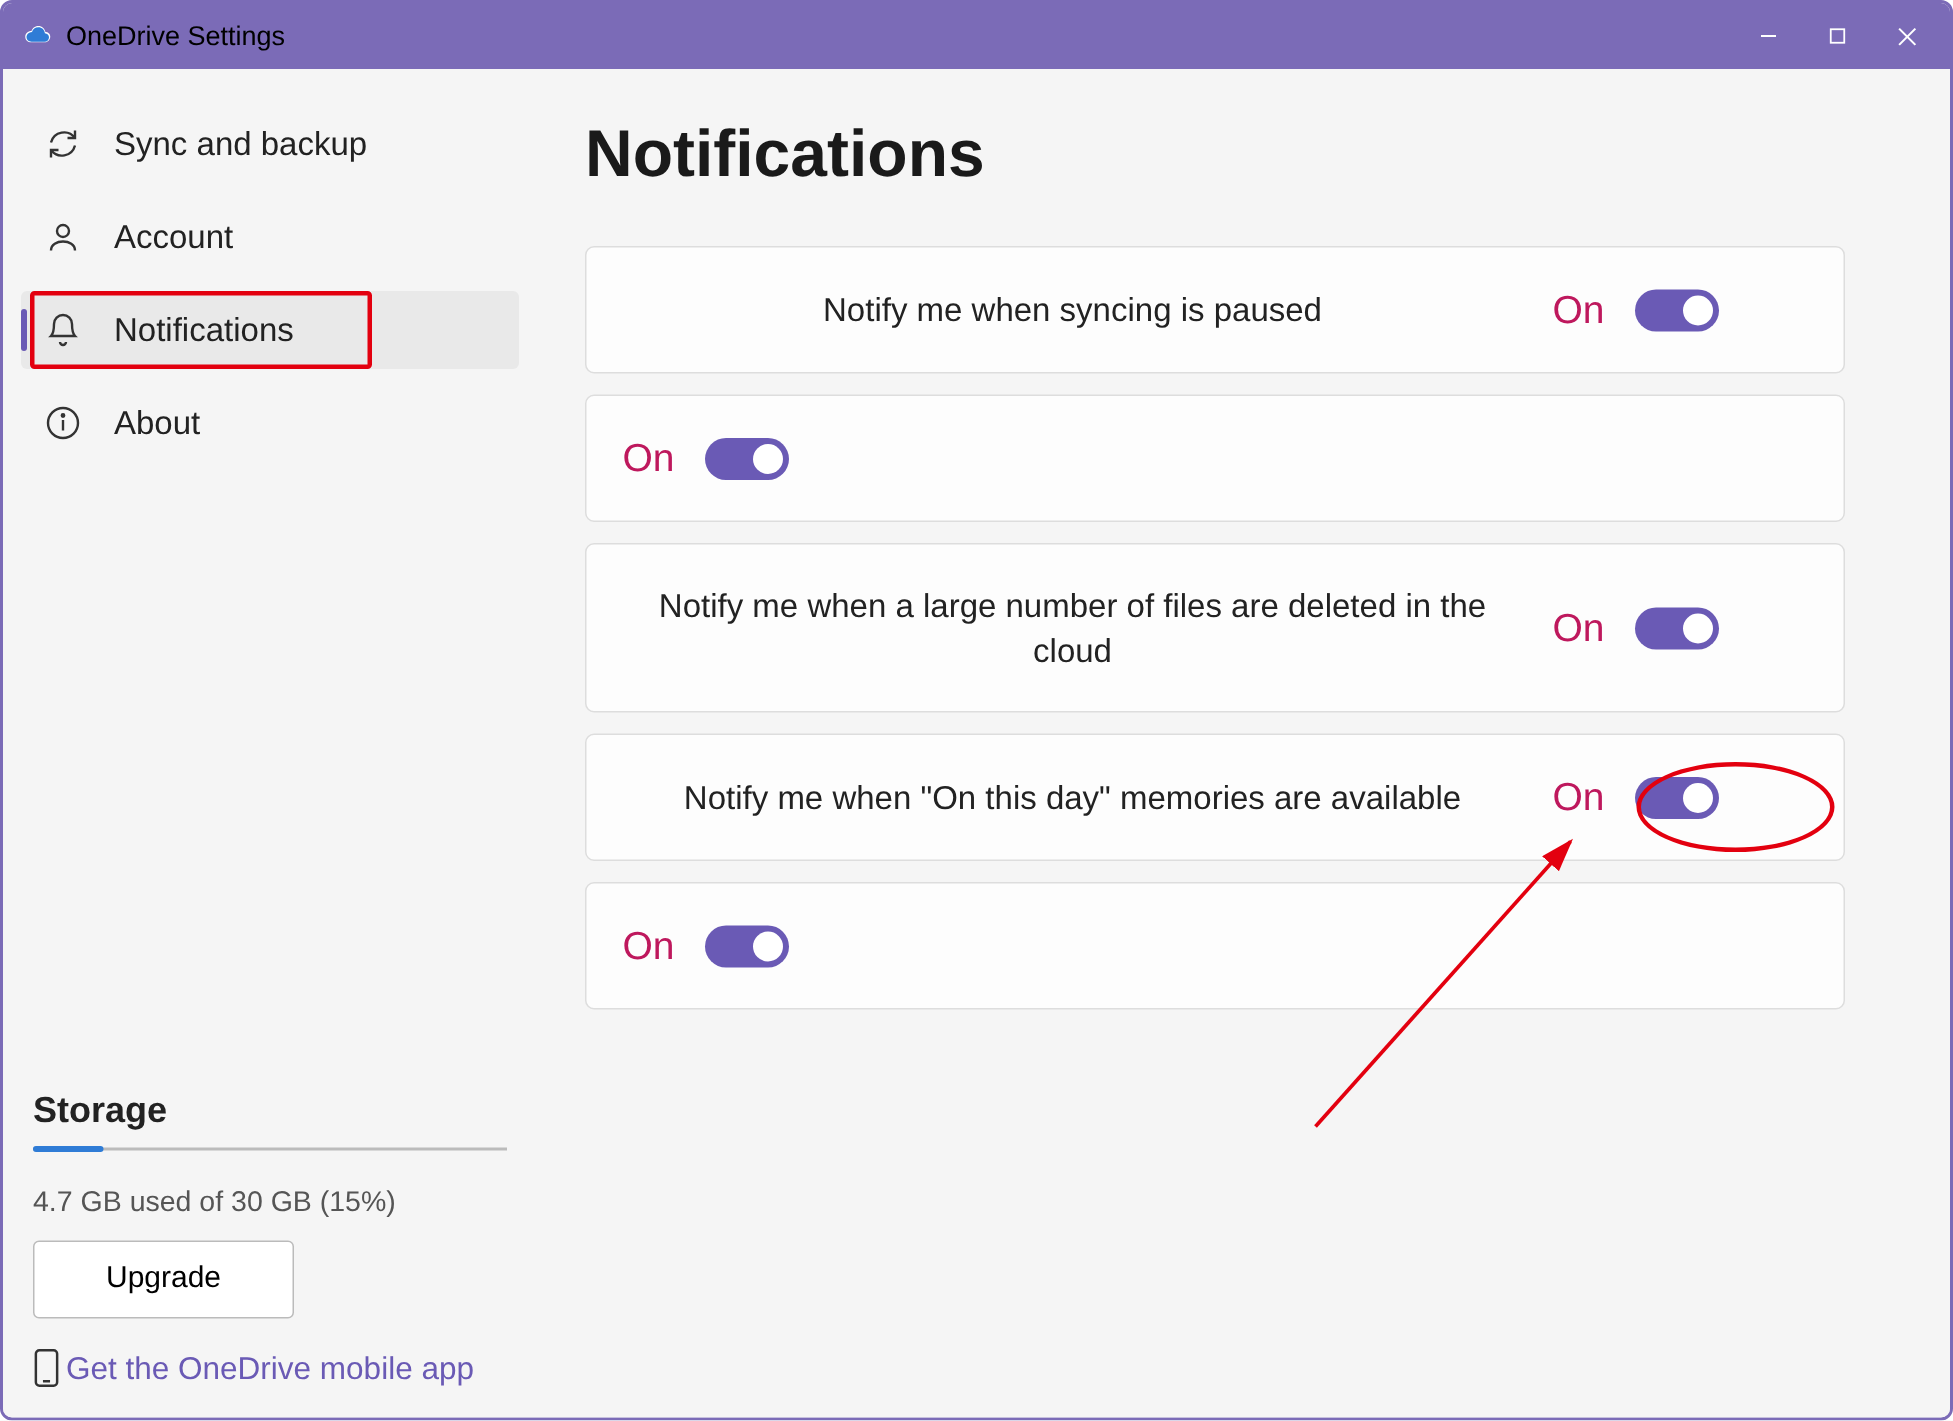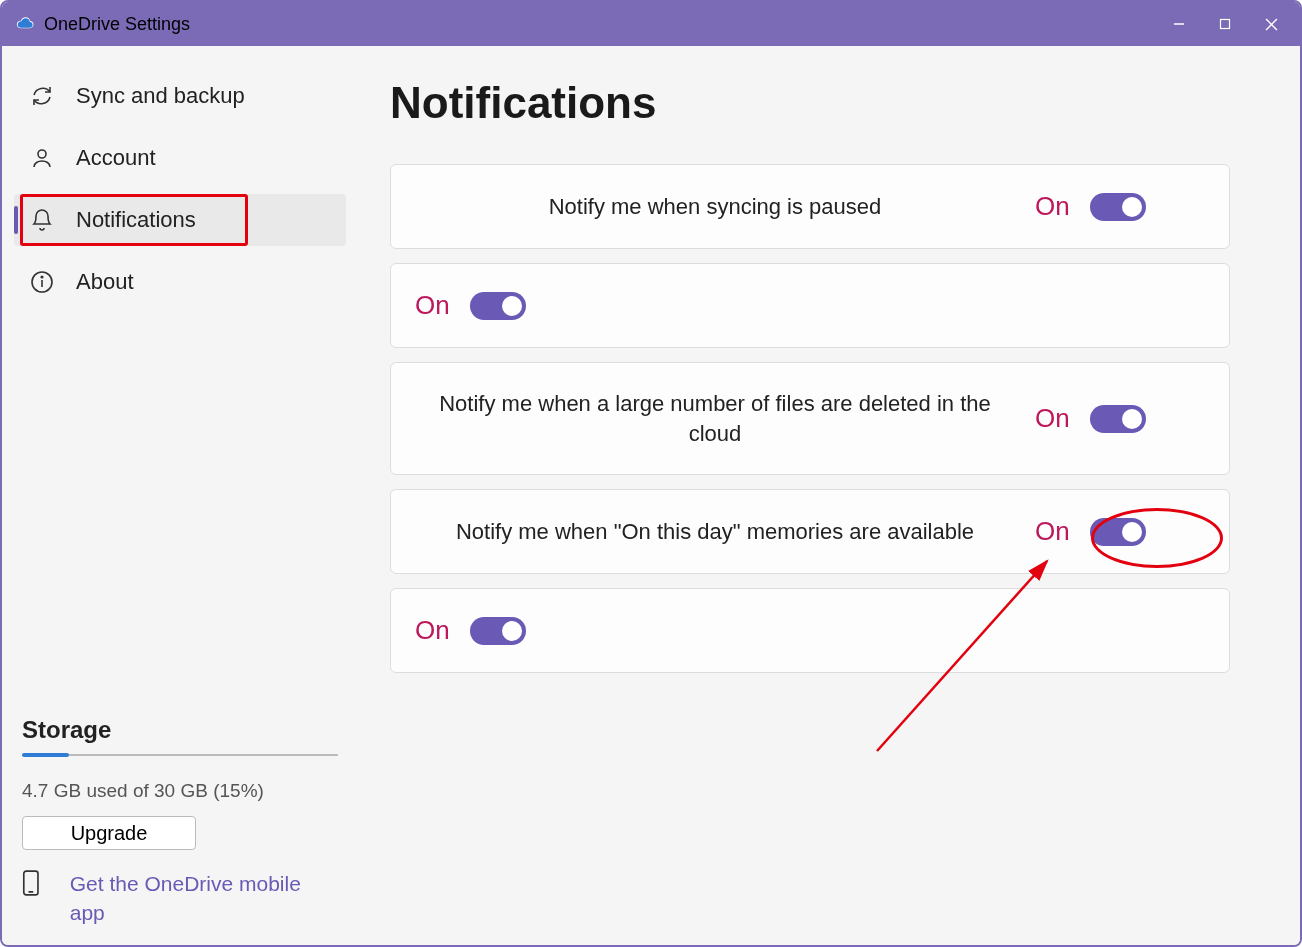--- a/index.html
+++ b/index.html
@@ -54,25 +54,25 @@
 }
 .nav-highlight { position:absolute; left:6px; top:0; right:98px; bottom:0; border:3px solid #e3000f; border-radius:3px; pointer-events:none; }
 
 .sidebar-spacer { flex: 1; }
 
 .storage-heading { font-size: 24px; font-weight: 600; color: #222; margin: 0 8px 10px; }
 .storage-bar { height: 2px; background: #bbb; margin: 0 8px 4px; position: relative; }
 .storage-bar-fill { position:absolute; left:0; top:-1px; height:4px; background:#2f7cd6; border-radius:2px; }
 .storage-text { font-size: 19px; color: #555; margin: 20px 8px 14px; }
 .upgrade-btn {
-  width: 174px; height: 34px; margin: 0 8px 20px;
+  width: 174px; height: 52px; margin: 0 8px 20px;
   background:#fff; border:1px solid #bbb; border-radius:4px;
   font-size:20px; cursor:pointer;
 }
-.mobile-row { display:flex; align-items:flex-start; margin:0 8px; gap:30px;}
+.mobile-row { display:flex; align-items:flex-start; margin:0 8px; gap:4px;}
 .mobile-link { font-size:21px; color:#6a5ab5; text-decoration:none; line-height:1.35; cursor:pointer;}
 
 
 .main { flex:1; padding: 32px 70px 20px 28px; overflow:auto; }
 .page-title { font-size: 44px; font-weight: 600; color: #1a1a1a; margin-bottom: 36px; }
 
 .setting-card {
   background:#fdfdfd; border:1px solid #ddd; border-radius:6px;
   padding: 26px 24px;
   display:flex; align-items:center; gap:20px;

